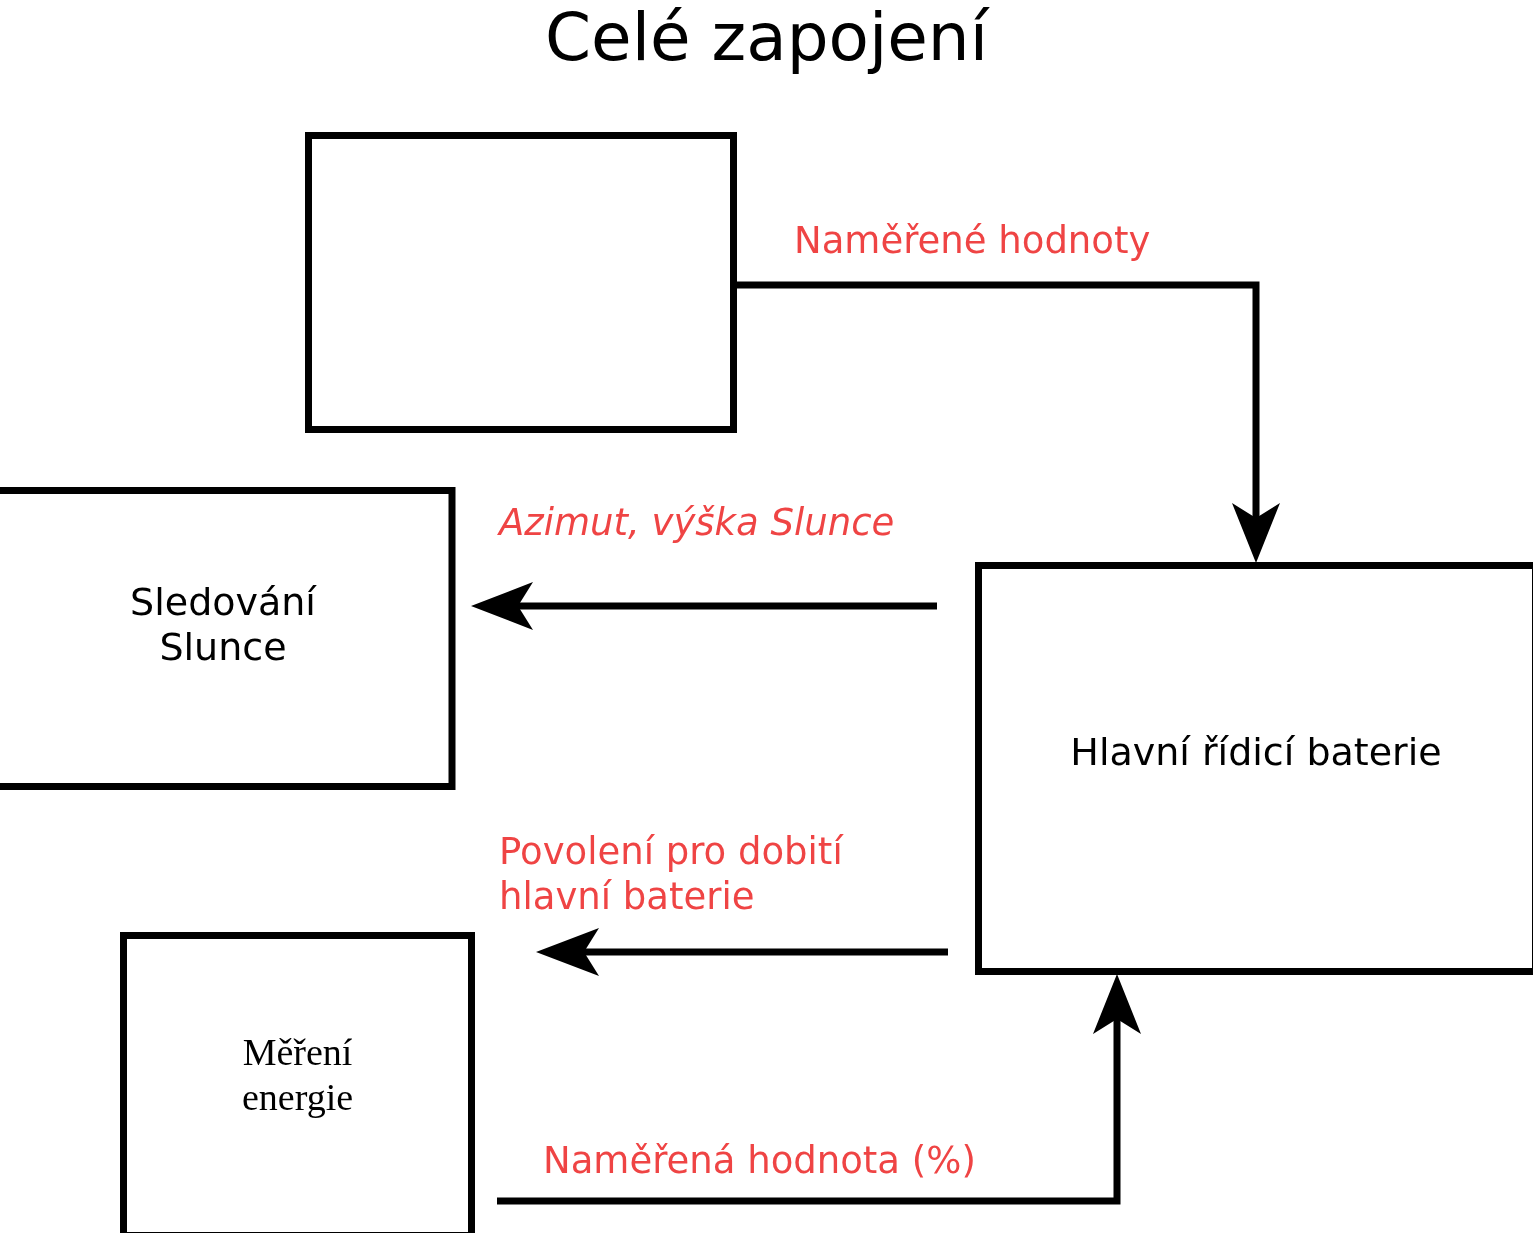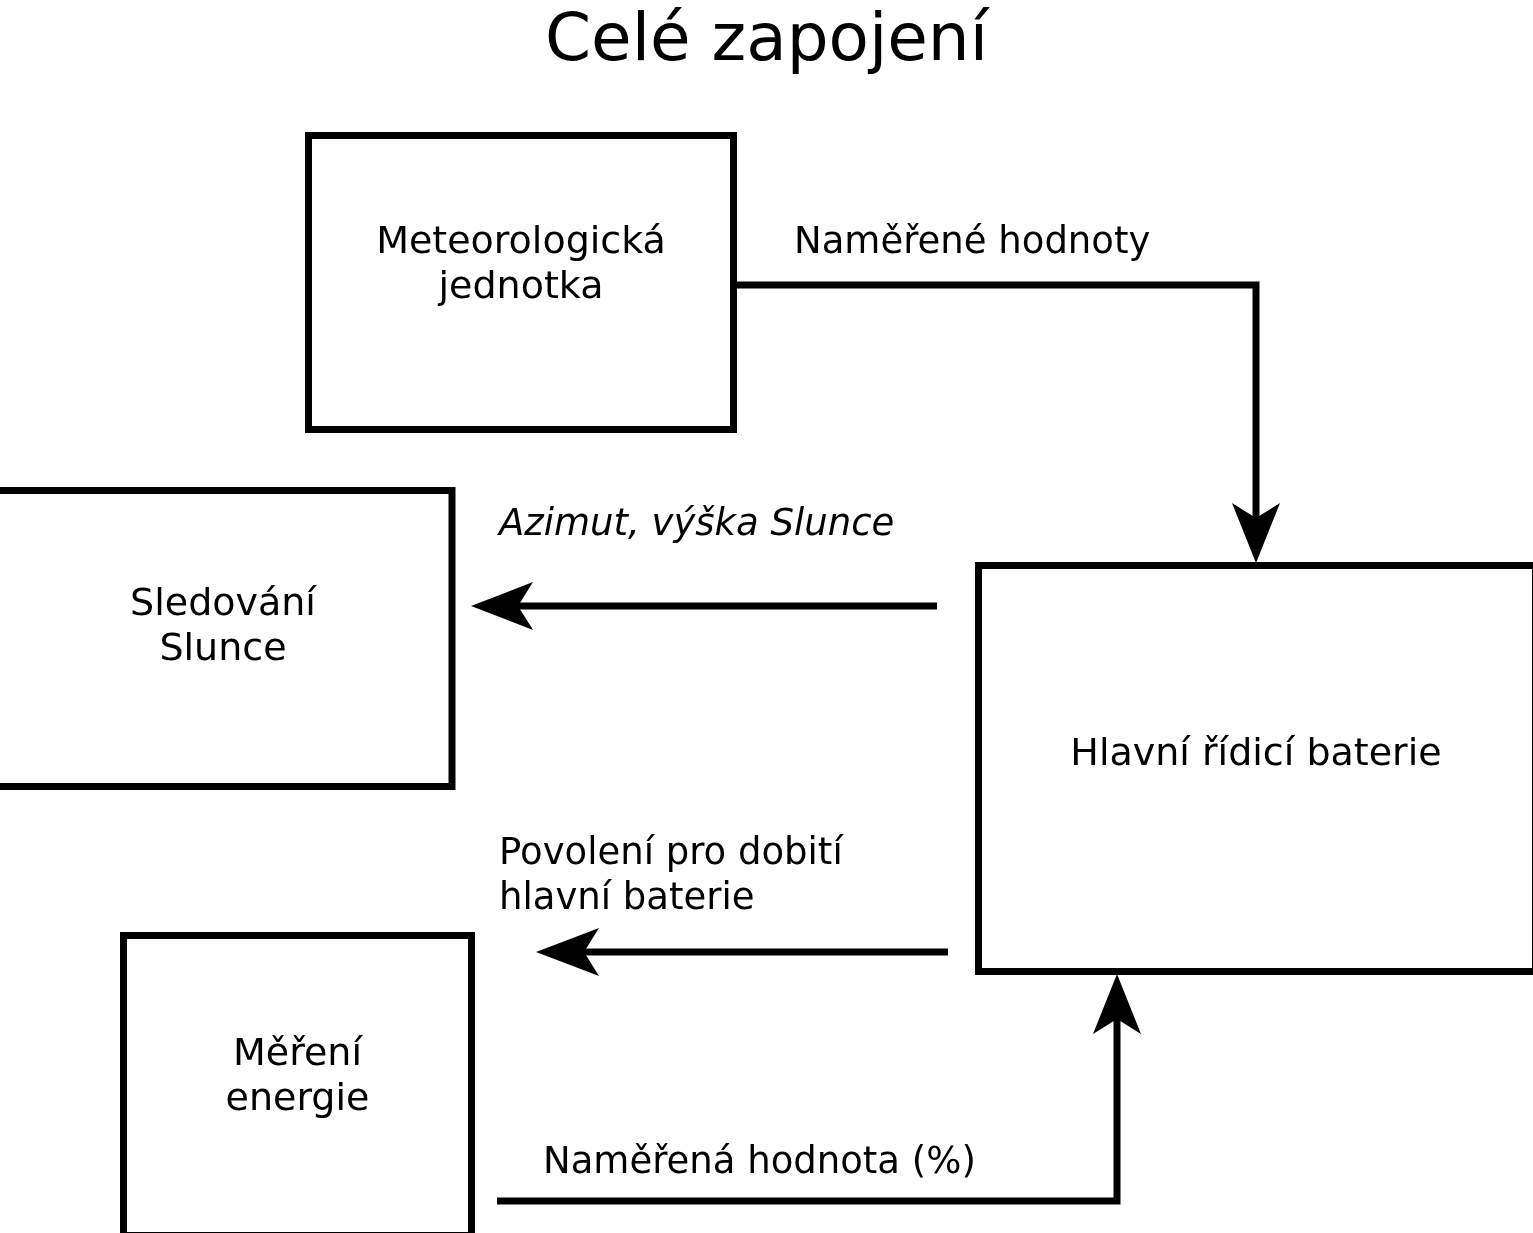--- a/index.html
+++ b/index.html
@@ -52,21 +52,21 @@
     font-size: 38px;
     line-height: 1.18;
     color: #000000;
     white-space: pre-line;
   }
 
   .edge-label {
     position: absolute;
     font-size: 37px;
     line-height: 1.22;
-    color: #000000;
+    color: #ef4444;
     white-space: pre-line;
   }
 
   .node-box {
     fill: #ffffff;
     stroke: #000000;
     stroke-width: 7;
   }
   .edge-line {
     fill: none;
@@ -106,29 +106,27 @@
 
     <path class="edge-line" d="M 497 1201 L 1117 1201 L 1117 1015"></path>
     <polygon class="edge-head" points="1117,974 1093,1034 1117,1019 1141,1034"></polygon>
 
   </svg>
 
   <div class="layer-text">
 
     <div class="page-title">Celé zapojení</div>
 
-    <div class="node-label" style="left:308px; top:218px; width:426px;">Meteorologická
-jednotka</div>
 
     <div class="node-label" style="left:-6px; top:580px; width:458px;">Sledování
 Slunce</div>
 
     <div class="node-label" style="left:978px; top:730px; width:556px;">Hlavní řídicí baterie</div>
 
-    <div class="node-label" style="left:123px; top:1030px; width:349px;">Měření
+    <div class="node-label" style="left:123px; top:1030px; width:349px;font-family:Liberation Serif, serif;">Měření
 energie</div>
 
     <div class="edge-label" style="left:794px; top:218px; width:520px;">Naměřené hodnoty</div>
 
     <div class="edge-label" style="left:499px; top:500px; width:520px;font-style:italic;">Azimut, výška Slunce</div>
 
     <div class="edge-label" style="left:499px; top:829px; width:470px;">Povolení pro dobití
 hlavní baterie</div>
 
     <div class="edge-label" style="left:543px; top:1138px; width:560px;">Naměřená hodnota (%)</div>

